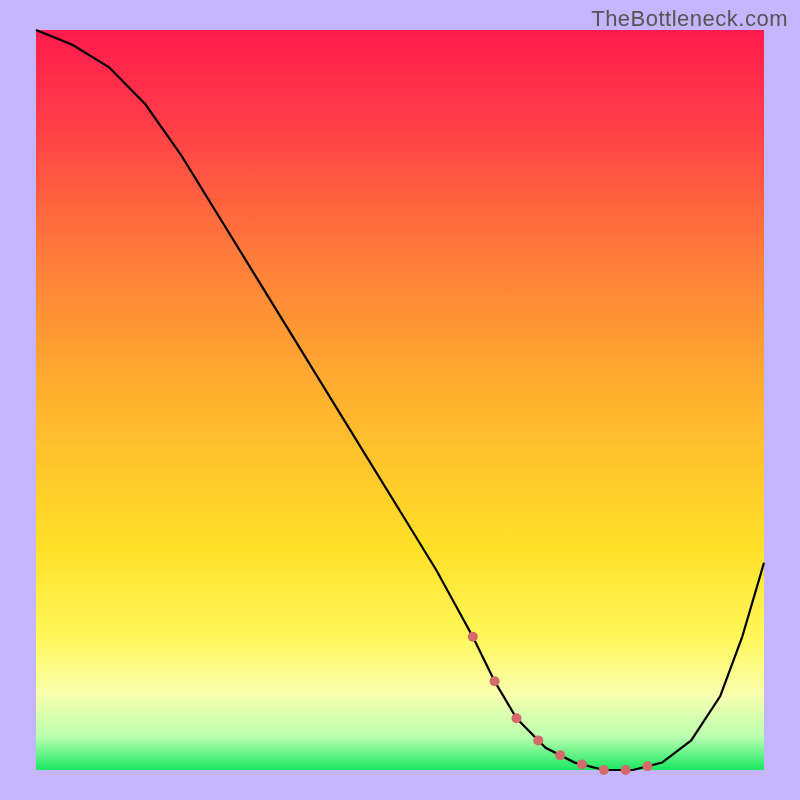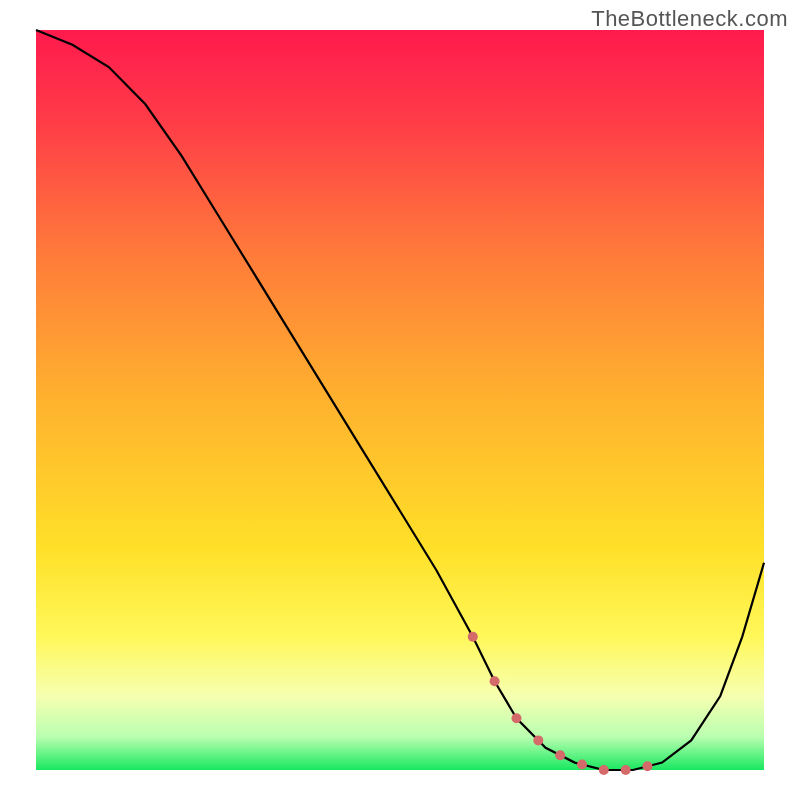--- a/index.html
+++ b/index.html
@@ -8,21 +8,21 @@
     width: 800px;
     height: 800px;
     background: #000;
     font-family: Arial, Helvetica, sans-serif;
     overflow: hidden;
   }
   .frame {
     position: relative;
     width: 800px;
     height: 800px;
-    background: #ffffff;
+    background: #c4b5fd;
   }
   .watermark {
     position: absolute;
     top: 6px;
     right: 12px;
     color: #555;
     font-size: 22px;
     font-weight: 500;
     letter-spacing: 0.5px;
     z-index: 10;

